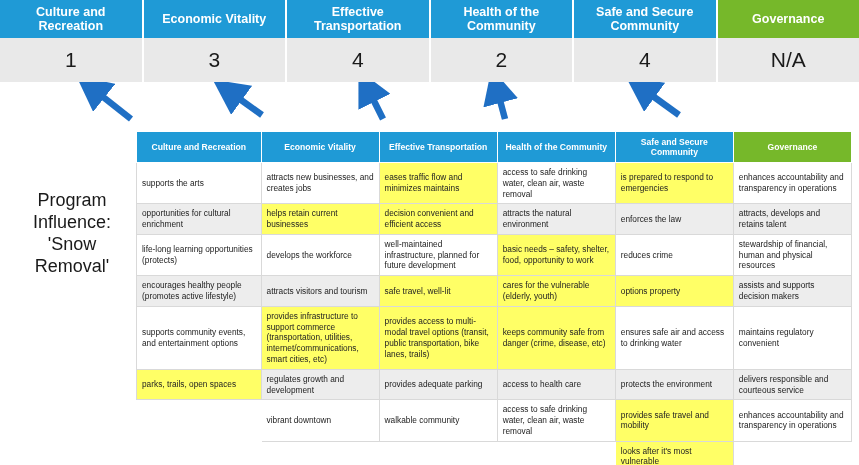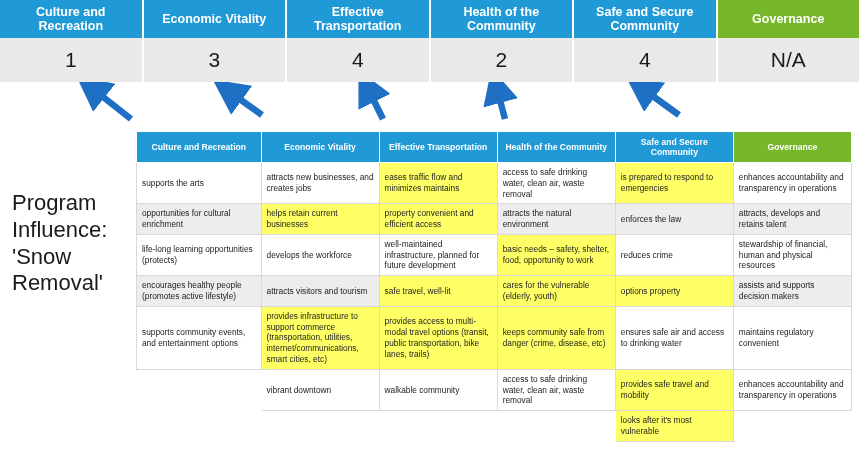--- a/index.html
+++ b/index.html
@@ -75,24 +75,24 @@
     width: 859px;
     height: 50px;
   }
 
   
   #caption {
     position: absolute;
     left: 12px;
     top: 190px;
     width: 120px;
-    font-size: 22px;
+    font-size: 18px;
     color: #1a1a1a;
     line-height: 1.22;
-    text-align: left;
+    text-align: center;
   }
 
   
   #matrix-wrap {
     position: absolute;
     left: 136px;
     top: 131px;
     width: 716px;
   }
   table#matrix {
@@ -226,21 +226,21 @@
         <td>attracts new businesses, and creates jobs</td>
         <td class="hl">eases traffic flow and minimizes maintains</td>
         <td>access to safe drinking water, clean air, waste removal</td>
         <td class="hl">is prepared to respond to emergencies</td>
         <td>enhances accountability and transparency in operations</td>
       </tr>
 
       <tr class="alt">
         <td>opportunities for cultural enrichment</td>
         <td class="hl">helps retain current businesses</td>
-        <td class="hl">property convenient and efficient access</td>
+        <td class="hl">decision convenient and efficient access</td>
         <td>attracts the natural environment</td>
         <td>enforces the law</td>
         <td>attracts, develops and retains talent</td>
       </tr>
 
       <tr>
         <td>life-long learning opportunities (protects)</td>
         <td>develops the workforce</td>
         <td>well-maintained infrastructure, planned for future development</td>
         <td class="hl">basic needs – safety, shelter, food, opportunity to work</td>
@@ -259,20 +259,28 @@
 
       <tr>
         <td>supports community events, and entertainment options</td>
         <td class="hl">provides infrastructure to support commerce (transportation, utilities, internet/communications, smart cities, etc)</td>
         <td class="hl">provides access to multi-modal travel options (transit, public transportation, bike lanes, trails)</td>
         <td class="hl">keeps community safe from danger (crime, disease, etc)</td>
         <td>ensures safe air and access to drinking water</td>
         <td>maintains regulatory convenient</td>
       </tr>
 
+      <tr class="alt">
+        <td class="hl">parks, trails, open spaces</td>
+        <td>regulates growth and development</td>
+        <td>provides adequate parking</td>
+        <td>access to health care</td>
+        <td>protects the environment</td>
+        <td>delivers responsible and courteous service</td>
+      </tr>
 
       <tr>
         <td class="empty"></td>
         <td>vibrant downtown</td>
         <td>walkable community</td>
         <td>access to safe drinking water, clean air, waste removal</td>
         <td class="hl">provides safe travel and mobility</td>
         <td>enhances accountability and transparency in operations</td>
       </tr>
 

